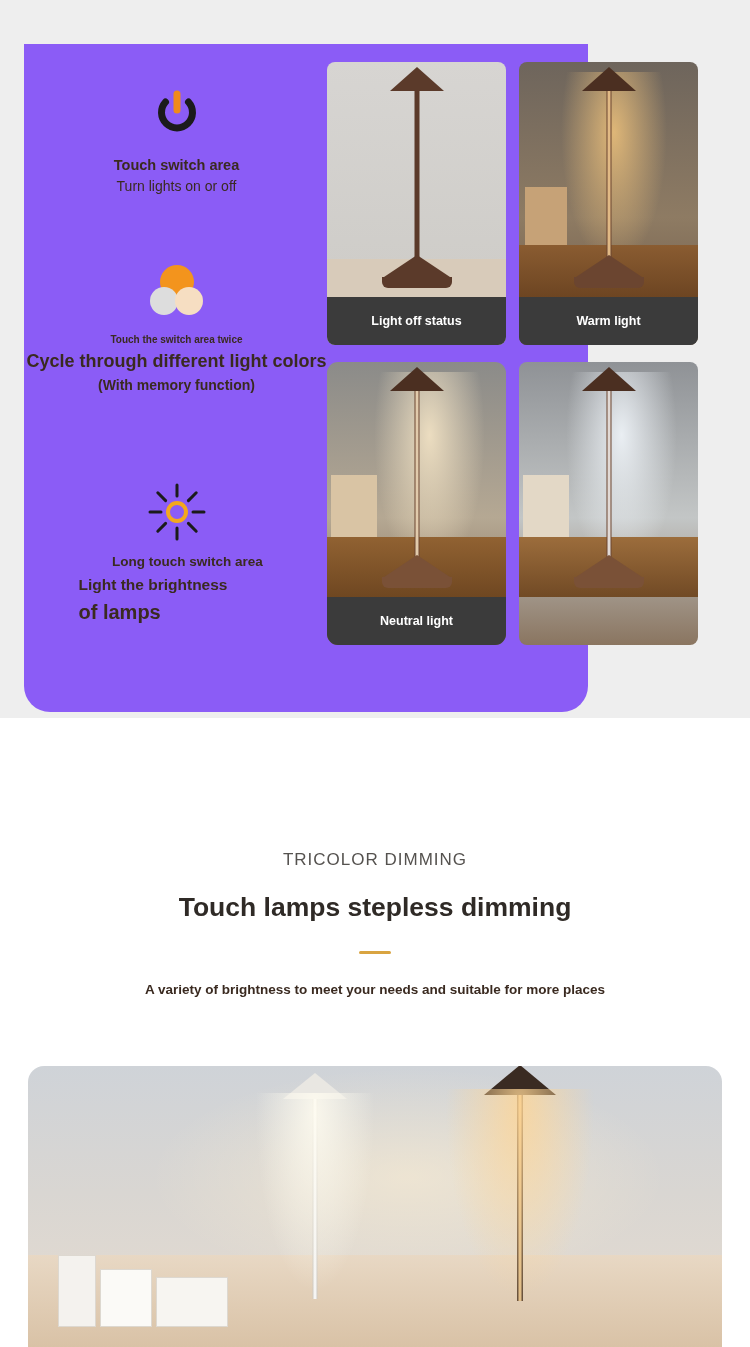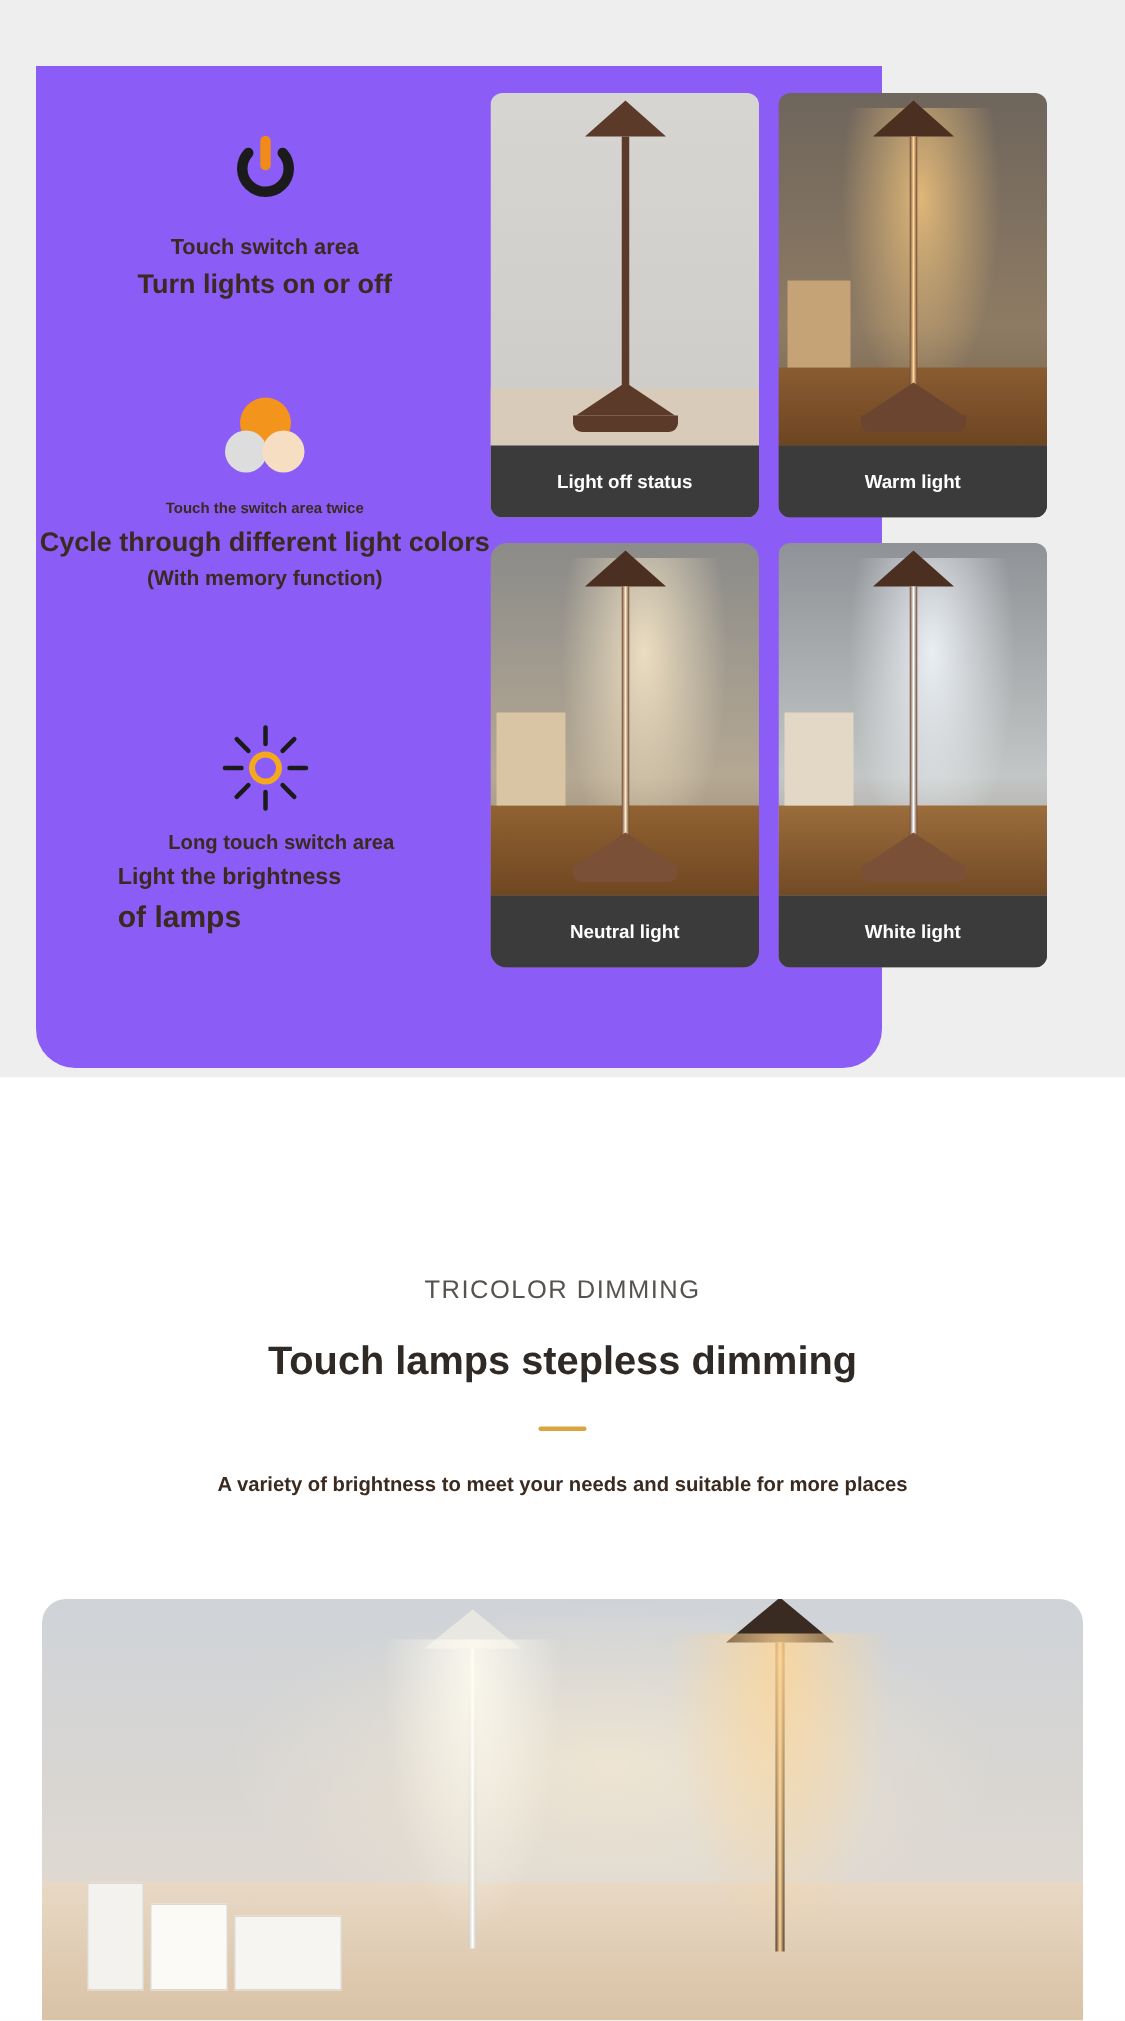--- a/index.html
+++ b/index.html
@@ -37,21 +37,21 @@
     width: 305px;
     height: 600px;
   }
   .feature-block { position: absolute; width: 305px; text-align: center; }
   .feature-block .lines { color: #3a2a20; }
   .feature-block .line { line-height: 1.55; }
 
   
   .feat1 { top: 22px; }
   .feat1 .line1 { font-size: 14.5px; font-weight: bold; }
-  .feat1 .line2 { font-size: 18px; font-weight: bold; }
+  .feat1 .line2 { font-size: 14px; font-weight: normal; }
   
   .feat2 { top: 200px; }
   .feat2 .line1 { font-size: 10px; font-weight: bold; }
   .feat2 .line2 { font-size: 18px; font-weight: bold; }
   .feat2 .line3 { font-size: 14px; font-weight: bold; }
   
   .feat3 { top: 420px; }
   .feat3 .line1 { font-size: 13.5px; font-weight: bold; }
   .feat3 .line2 { font-size: 15.5px; font-weight: bold; }
   .feat3 .line3 { font-size: 20px; font-weight: bold; }
@@ -288,21 +288,20 @@
             <div style="position:absolute;left:45px;top:10px;width:115px;height:210px;background:radial-gradient(ellipse at 50% 30%, rgba(245,250,255,.85) 0%, rgba(245,250,255,0) 68%);"></div>
             <div style="position:absolute;left:0;right:0;bottom:48px;height:60px;background:linear-gradient(180deg,#9c6d3c 0%,#714a25 100%);"></div>
             <div style="position:absolute;left:4px;bottom:108px;width:46px;height:62px;background:#e3d8c6;"></div>
             <div class="lamp" style="height:230px;width:70px;">
               <div class="shade" style="top:0;border-bottom:24px solid #4b2f21;"></div>
               <div class="stem" style="top:24px;height:170px;background:linear-gradient(90deg,#6b4530,#ffffff 50%,#6b4530);"></div>
               <div class="base-top" style="top:188px;border-bottom:22px solid #7a5137;"></div>
               <div class="base-bottom" style="top:210px;background:#7a5137;"></div>
             </div>
           </div>
-          <div class="caption-bar">White light</div>
         </div>
 
       </div>
     </div>
   </div>
 
   <div class="section-dim">
     <div class="eyebrow">TRICOLOR DIMMING</div>
     <div class="dim-title">Touch lamps stepless dimming</div>
     <div class="rule"></div>

